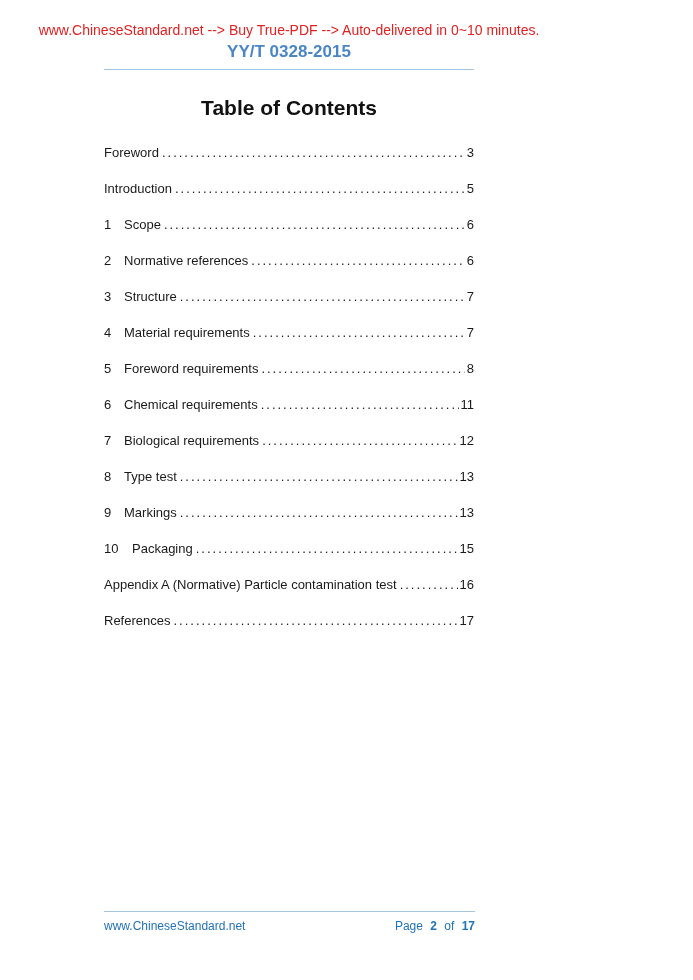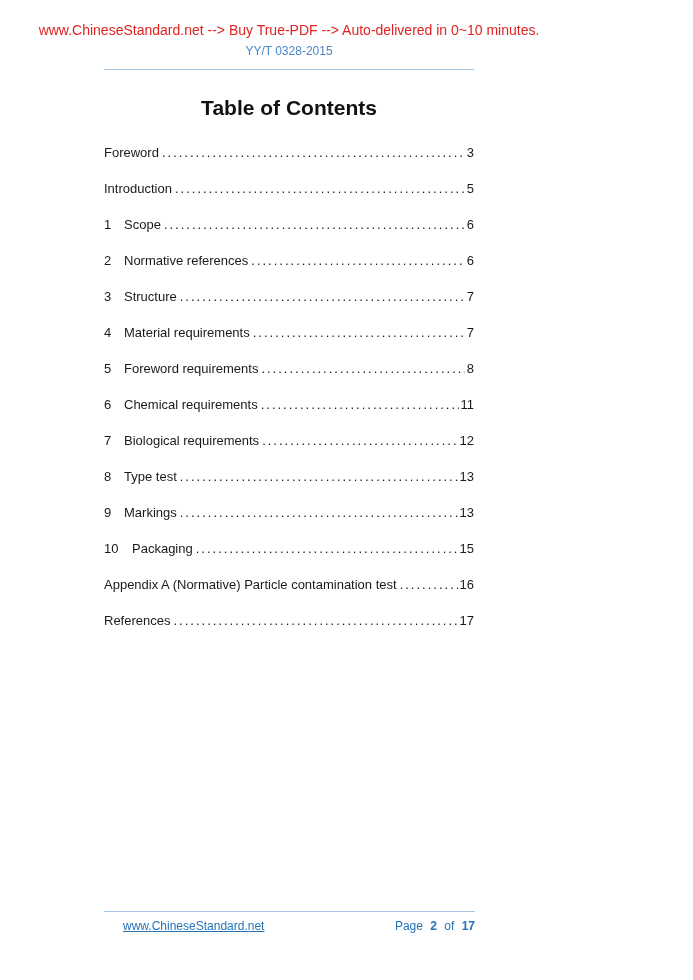--- a/index.html
+++ b/index.html
@@ -20,23 +20,24 @@
     padding-top: 22px;
     text-align: center;
   }
   .promo {
     font-size: 14px;
     color: var(--promo_red, #e02222);
     line-height: 17px;
   }
   .std-number {
     margin-top: 5px;
-    font-size: 12px;
+    font-size: 17px;
     color: var(--standard_blue, #4a86c6);
     line-height: 15px;
+    font-weight: bold;
   }
   .rule {
     border: none;
     border-top: 1px solid var(--rule_blue, #a5c6e2);
     margin: 10px 104px 0 104px;
   }
   .doc-title {
     margin: 27px 0 0 0;
     text-align: center;
     font-size: 21px;
@@ -87,23 +88,21 @@
     border-top: 1px solid var(--rule_blue, #a5c6e2);
     padding-top: 7px;
     display: flex;
     justify-content: space-between;
     align-items: baseline;
     font-size: 12px;
     color: var(--footer_blue, #2273b8);
   }
   .footer-link {
     color: var(--footer_blue, #2273b8);
-    text-decoration: underline;
     cursor: pointer;
-    margin-left: 19px;
   }
   .page-indicator span {
     margin-left: 4px;
   }
   .page-indicator span:first-child {
     margin-left: 0;
   }
   .page-indicator .num {
     font-weight: bold;
   }

